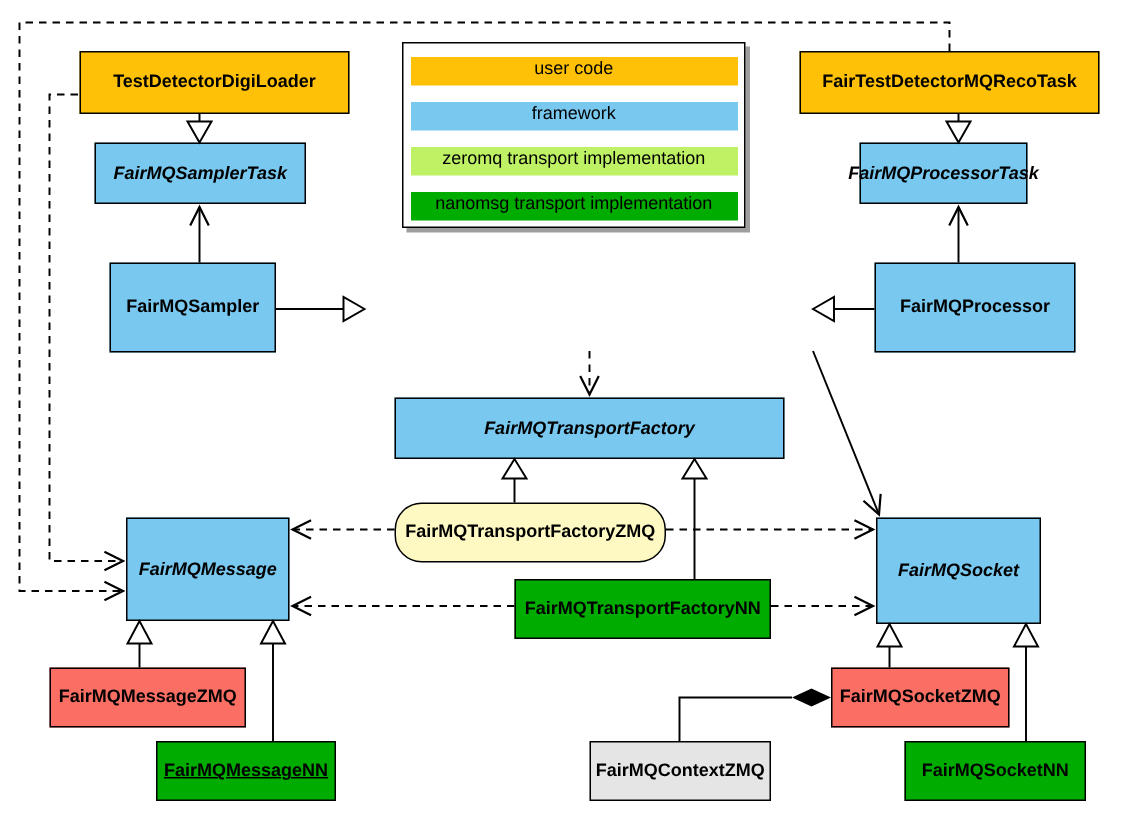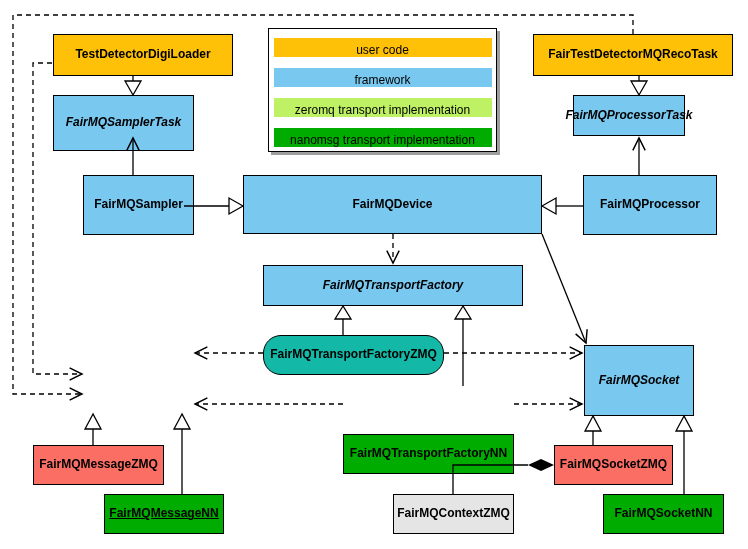--- a/index.html
+++ b/index.html
@@ -13,21 +13,21 @@
     font-weight:bold;font-size:12px;color:#000;z-index:2;line-height:1.1;
   }
   .node.abstract{font-style:italic;}
   .legend{
     position:absolute;left:268px;top:28px;width:229px;height:124px;
     box-sizing:border-box;background:#fff;border:1.4px solid #000;
     box-shadow:3px 3px 0 #9e9e9e;display:flex;flex-direction:column;
     gap:11px;padding-top:9px;align-items:center;z-index:2;
   }
   .swatch{
-    width:218px;height:19px;display:flex;align-items:flex-end;justify-content:center;
+    width:218px;height:19px;display:flex;align-items:flex-start;justify-content:center;
     font-size:12px;color:#000;
   }
   svg.edges{position:absolute;left:0;top:0;z-index:3;pointer-events:none;}
 </style>
 </head>
 <body>
 
 <div class="canvas">
 
   <div class="legend">
@@ -46,52 +46,52 @@
   </div>
 
   <div class="node" style="left: 53px; top: 34px; width: 180px; height: 42px; background-color: rgb(255, 193, 7);">
     <span>TestDetectorDigiLoader</span>
   </div>
 
   <div class="node" style="left: 533px; top: 34px; width: 200px; height: 42px; background-color: rgb(255, 193, 7);">
     <span>FairTestDetectorMQRecoTask</span>
   </div>
 
-  <div class="node abstract" style="left: 53px; top: 95px; width: 141px; height: 56px; background-color: rgb(120, 200, 240);">
+  <div class="node abstract" style="left: 63px; top: 95px; width: 141px; height: 41px; background-color: rgb(120, 200, 240);">
     <span>FairMQSamplerTask</span>
   </div>
 
   <div class="node abstract" style="left: 573px; top: 95px; width: 112px; height: 41px; background-color: rgb(120, 200, 240);">
     <span>FairMQProcessorTask</span>
   </div>
 
-  <div class="node" style="left: 73px; top: 175px; width: 111px; height: 60px; background-color: rgb(120, 200, 240); margin-left: 10px;">
+  <div class="node" style="left: 73px; top: 175px; width: 111px; height: 60px; background-color: rgb(120, 200, 240);">
     <span>FairMQSampler</span>
   </div>
 
-  <div class="node" style="left: 243px; top: 175px; width: 299px; height: 59px; background-color: rgb(120, 200, 240);">
-    <span>FairMQDevice</span>
-  </div>
 
   <div class="node" style="left: 583px; top: 175px; width: 134px; height: 60px; background-color: rgb(120, 200, 240);">
     <span>FairMQProcessor</span>
   </div>
 
   <div class="node abstract" style="left: 263px; top: 265px; width: 260px; height: 41px; background-color: rgb(120, 200, 240);">
     <span>FairMQTransportFactory</span>
   </div>
 
-  <div class="node" style="left: 263px; top: 335px; width: 181px; height: 40px; background-color: #14b8a6; border-radius: 18px;">
+  <div class="node" style="left: 263px; top: 335px; width: 181px; height: 40px; background-color: #fef9c3; border-radius: 18px;">
     <span>FairMQTransportFactoryZMQ</span>
   </div>
 
-  <div class="node" style="left: 343px; top: 386px; width: 171px; height: 40px; background-color: rgb(0, 172, 0); margin-top: 48px;">
+  <div class="node" style="left: 343px; top: 386px; width: 171px; height: 40px; background-color: rgb(0, 172, 0);">
     <span>FairMQTransportFactoryNN</span>
   </div>
 
+  <div class="node abstract" style="left: 84px; top: 345px; width: 109px; height: 69px; background-color: rgb(120, 200, 240);">
+    <span>FairMQMessage</span>
+  </div>
 
   <div class="node" style="left: 33px; top: 445px; width: 131px; height: 40px; background-color: rgb(250, 110, 100);">
     <span>FairMQMessageZMQ</span>
   </div>
 
   <div class="node" style="left: 104px; top: 494px; width: 120px; height: 40px; background-color: rgb(0, 172, 0); text-decoration: underline;">
     <span>FairMQMessageNN</span>
   </div>
 
   <div class="node abstract" style="left: 584px; top: 345px; width: 110px; height: 71px; background-color: rgb(120, 200, 240); font-style: italic;">

